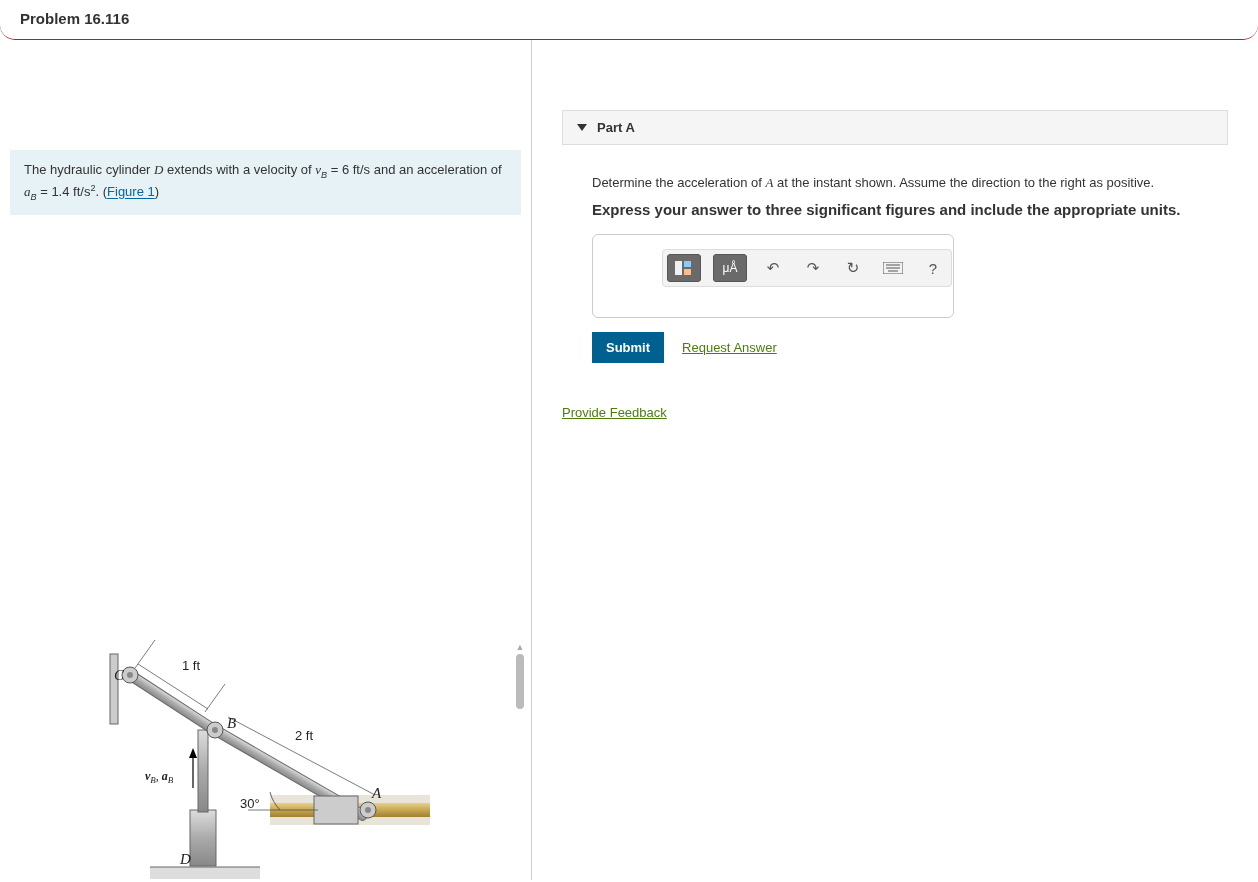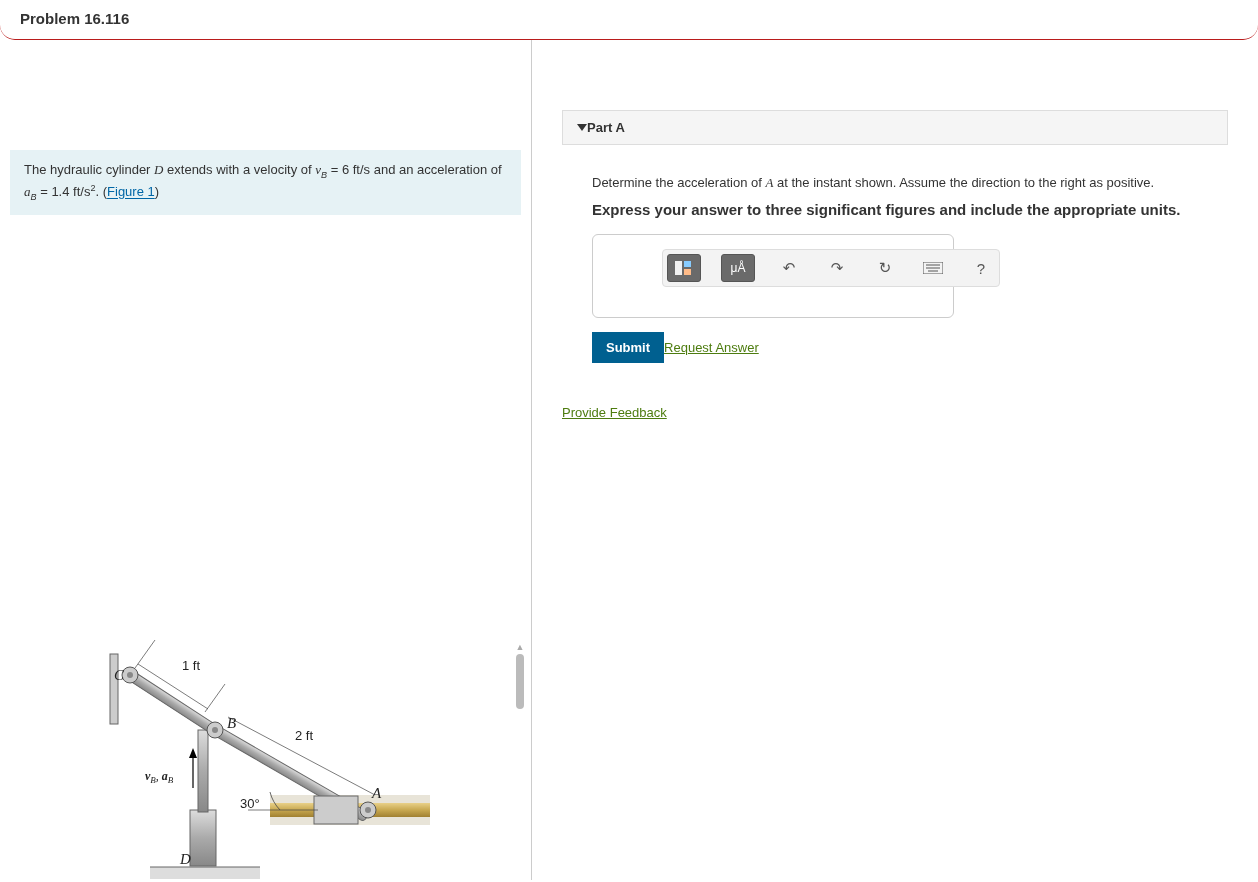--- a/index.html
+++ b/index.html
@@ -107,20 +107,21 @@
   }
   .scroll-spacer { flex: 1; }
   
   
   .part-header {
     background: #f5f5f5;
     border: 1px solid #ddd;
     padding: 9px 14px;
     display: flex;
     align-items: center;
+    gap: 10px;
     margin-bottom: 30px;
   }
   .caret-down {
     width: 0; height: 0;
     border-left: 5px solid transparent;
     border-right: 5px solid transparent;
     border-top: 7px solid #333;
   }
   .part-title { font-weight: bold; font-size: 13px; }
   .prompt-text { margin: 0 0 10px 30px; font-size: 13px; }
@@ -132,21 +133,21 @@
     margin-left: 30px;
     width: 362px;
   }
   .toolbar {
     background: #f3f3f3;
     border: 1px solid #ddd;
     border-radius: 4px;
     padding: 4px;
     display: flex;
     align-items: center;
-    gap: 20px;
+    gap: 12px;
     margin-left: 55px;
     margin-bottom: 16px;
     width: fit-content;
   }
   .tool-btn-dark {
     background: #6a6a6a;
     border: 1px solid #555;
     border-radius: 3px;
     width: 34px; height: 28px;
     display: flex;
@@ -178,21 +179,21 @@
     padding: 0 8px;
     font-size: 16px;
     font-style: italic;
     color: #aaa;
     font-family: Georgia, serif;
   }
   .action-row {
     margin: 14px 0 0 30px;
     display: flex;
     align-items: center;
-    gap: 0;
+    gap: 18px;
   }
   .submit-btn {
     background: #006090;
     color: #fff;
     border: none;
     padding: 8px 14px;
     font-size: 13px;
     font-weight: bold;
     cursor: pointer;
   }

